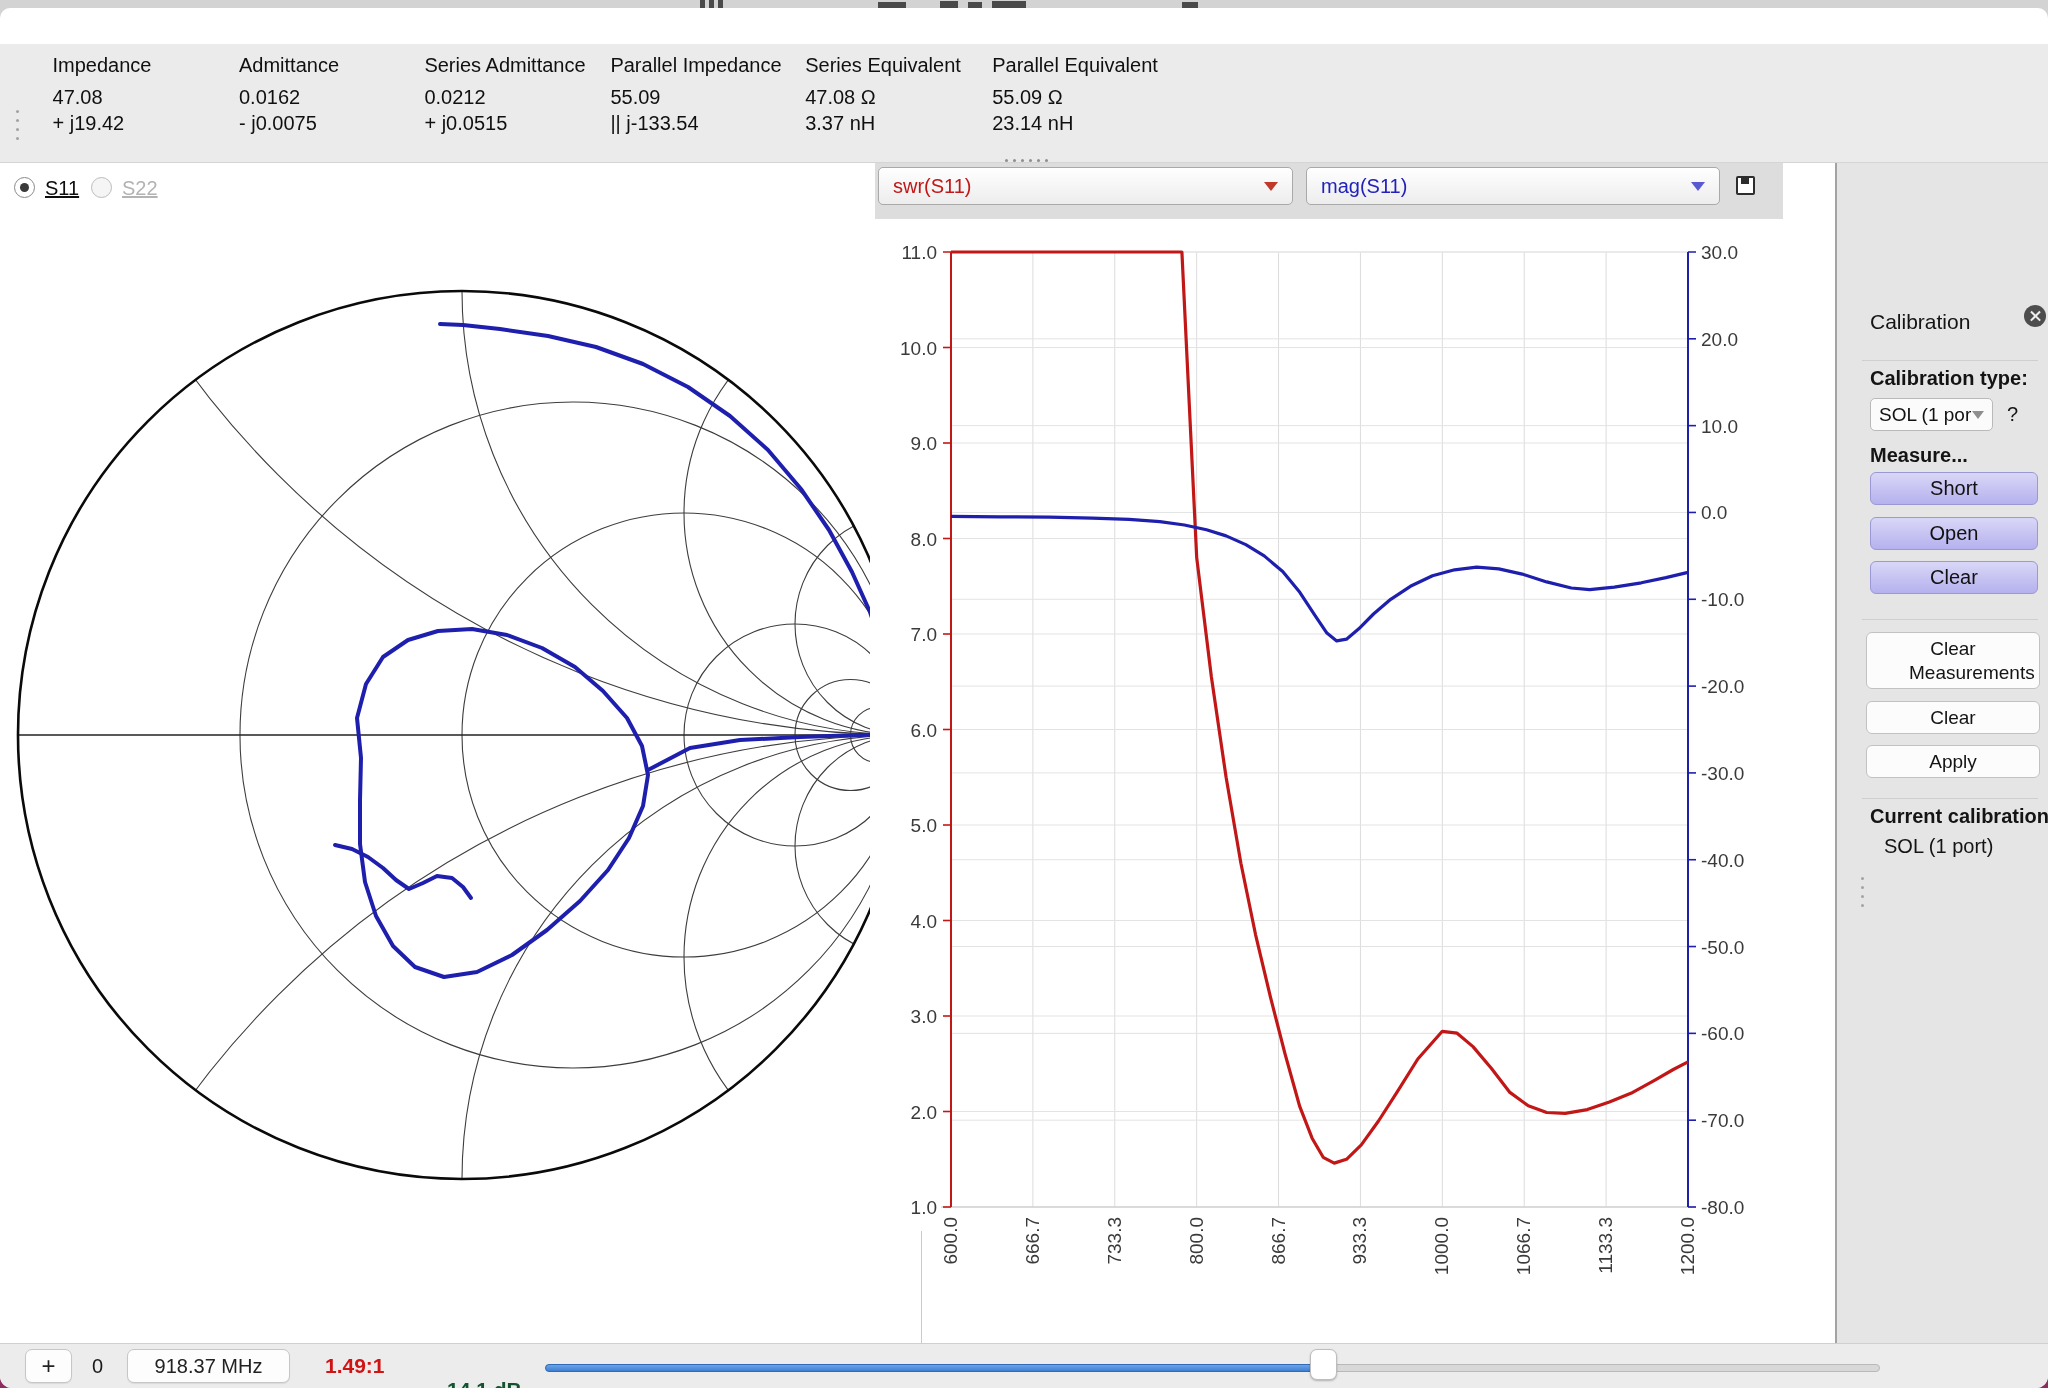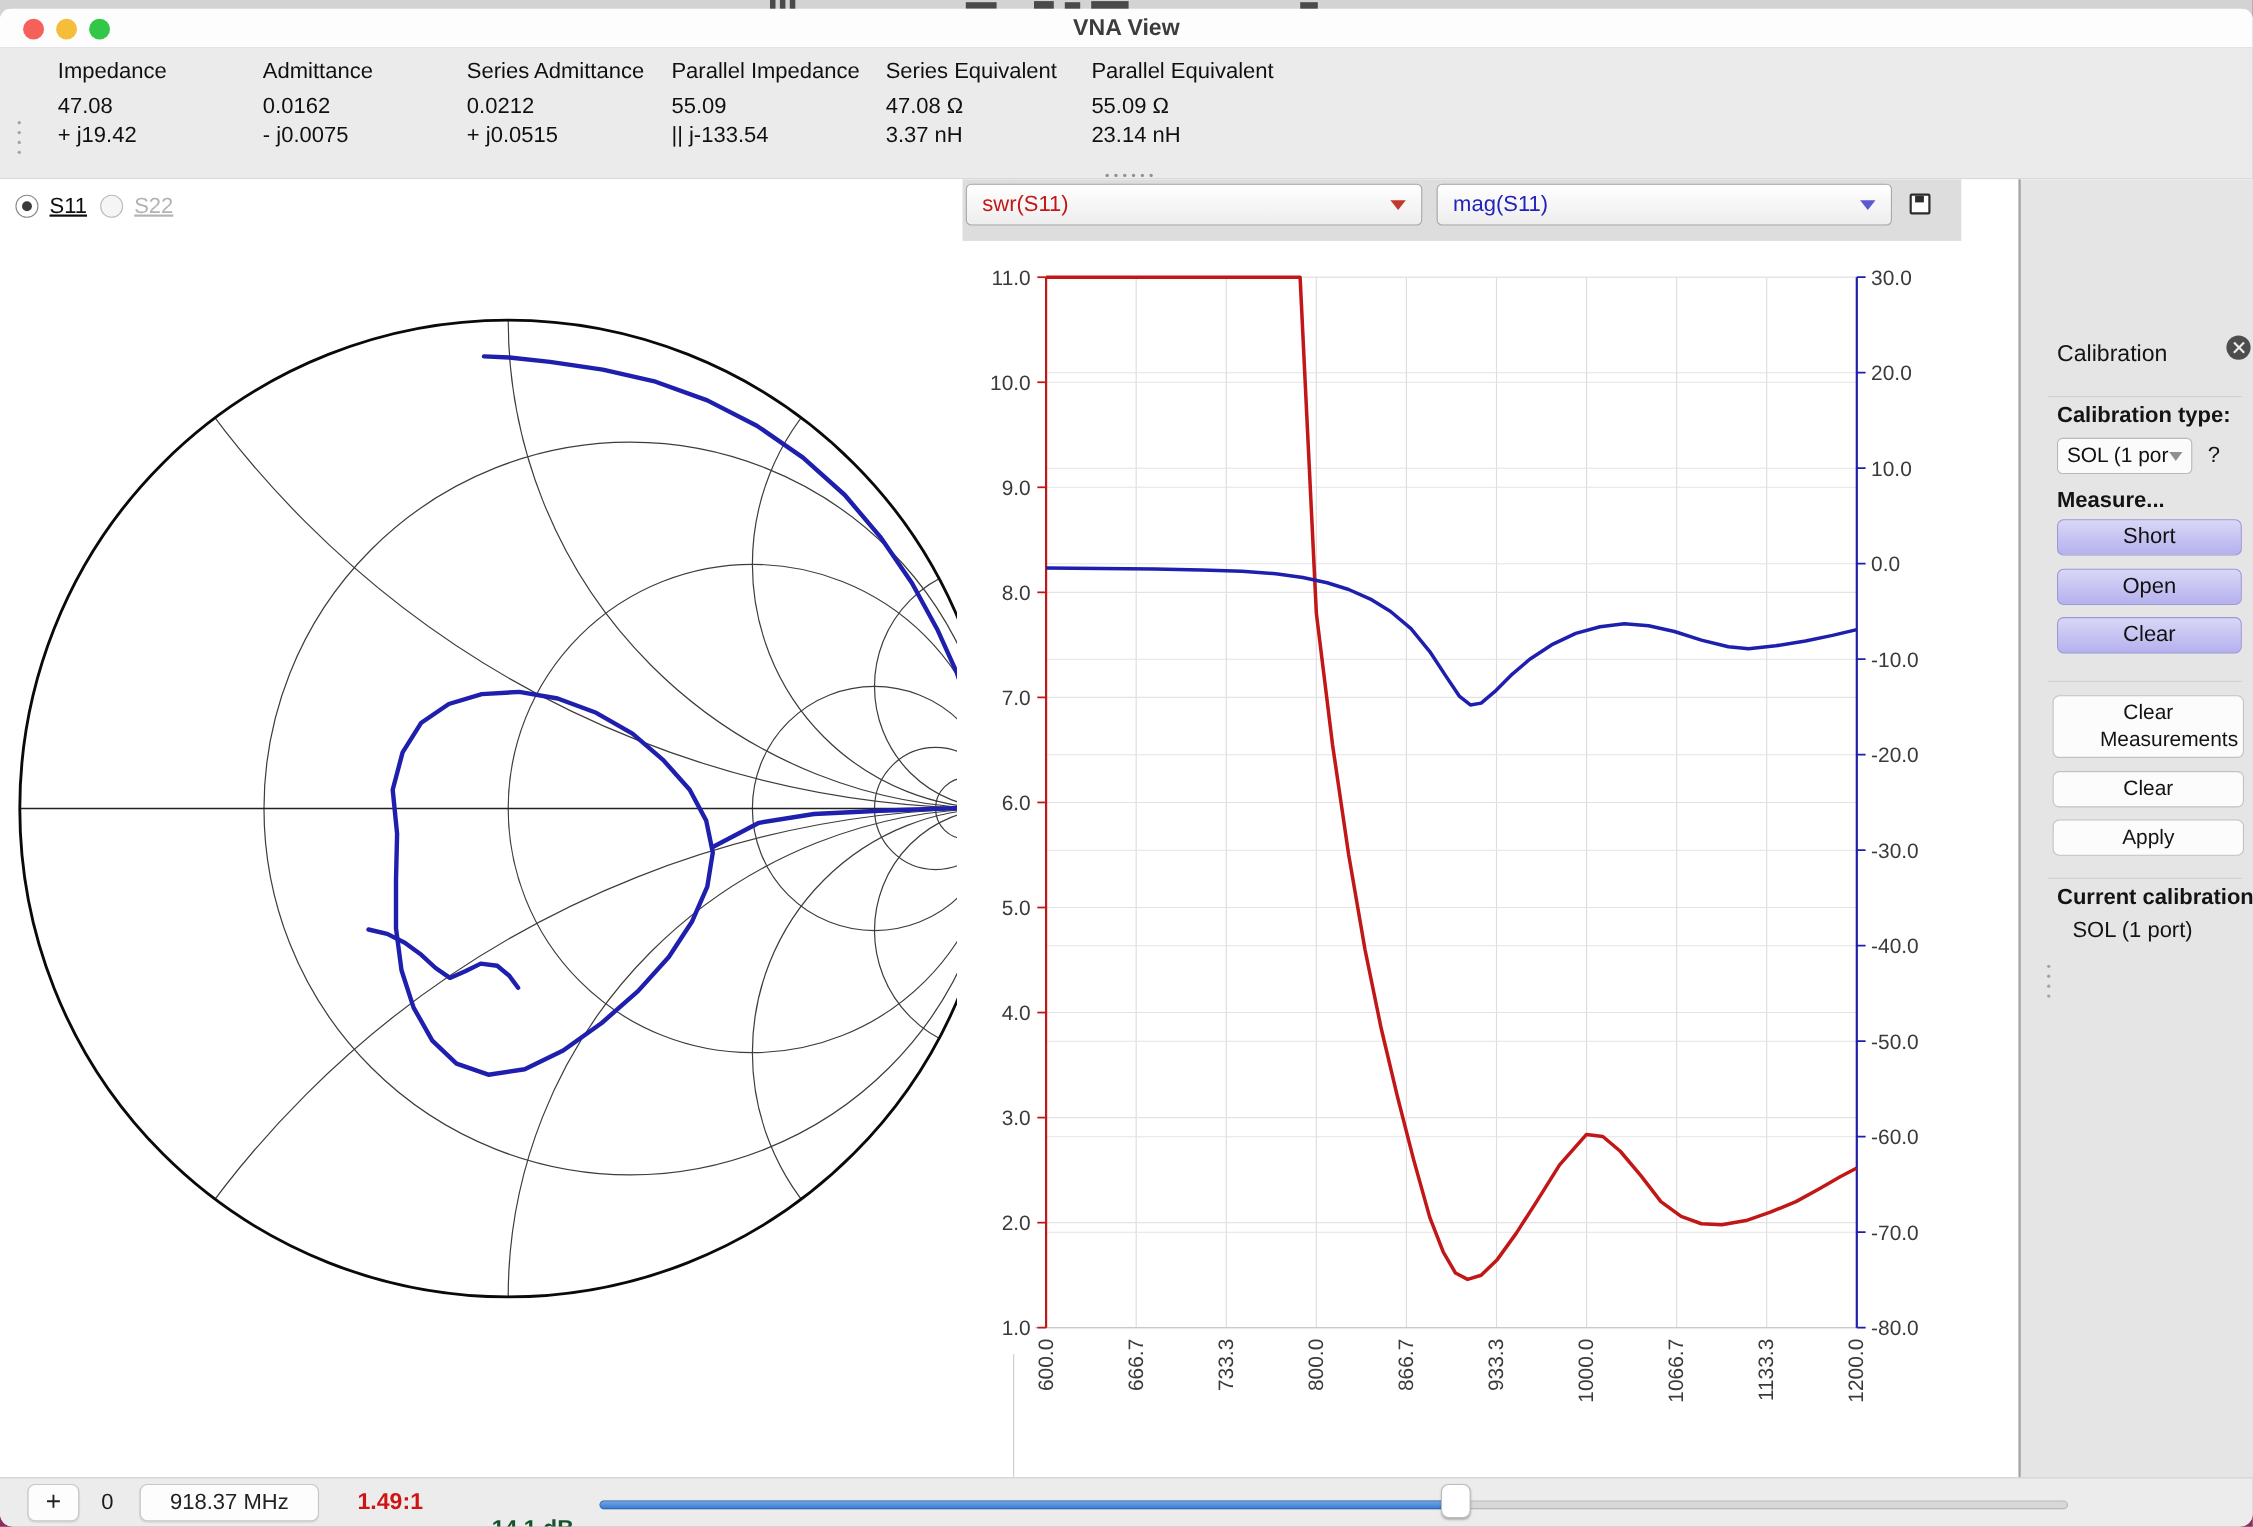--- a/index.html
+++ b/index.html
@@ -89,26 +89,20 @@
   <i class="frag" style="left:718px;top:0;width:5px;height:9px"></i>
   <i class="frag" style="left:878px;top:2px;width:28px;height:6px"></i>
   <i class="frag" style="left:940px;top:1px;width:18px;height:8px"></i>
   <i class="frag" style="left:968px;top:2px;width:14px;height:7px"></i>
   <i class="frag" style="left:992px;top:1px;width:34px;height:8px"></i>
   <i class="frag" style="left:1182px;top:2px;width:16px;height:7px"></i>
 </div>
 
 <div id="window" class="abs">
 
-  <div id="titlebar" class="abs">
-    <span class="light" id="light-close" style="left: 21px; background: rgb(245, 96, 90);"></span>
-    <span class="light" id="light-min" style="left: 51px; background: rgb(246, 189, 59);"></span>
-    <span class="light" id="light-max" style="left: 81px; background: rgb(51, 199, 72);"></span>
-    <div id="win-title" class="abs">VNA View</div>
-  </div>
 
   <div id="header" class="abs">
     <div class="vdots abs" style="left:16px; top:66px;">
       <span></span>
         <span></span>
         <span></span>
         <span></span>
     </div>
     <div class="hcol" style="left:102px">
       <div class="hl">Impedance</div>

